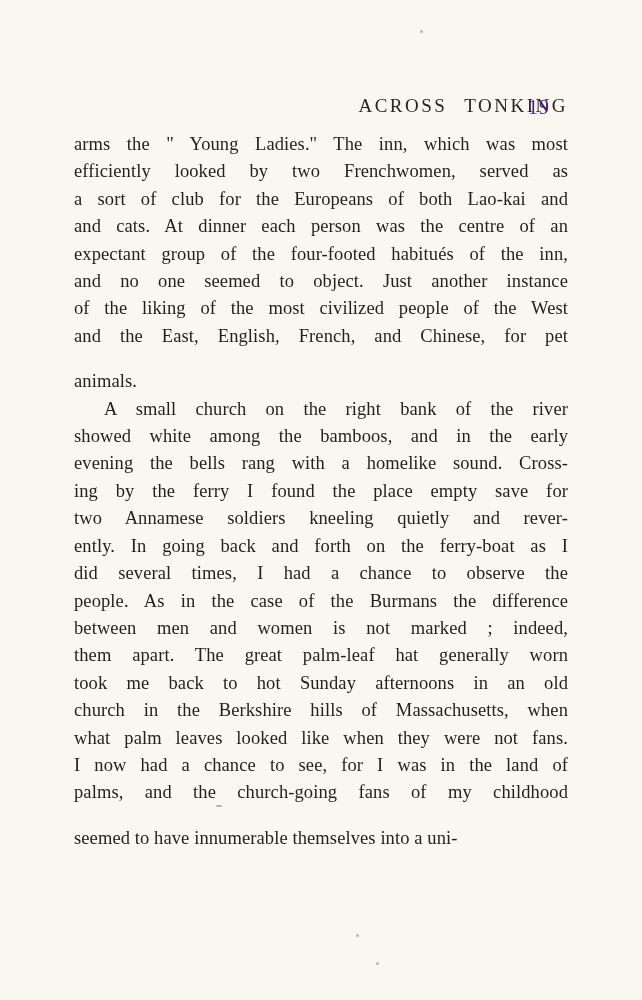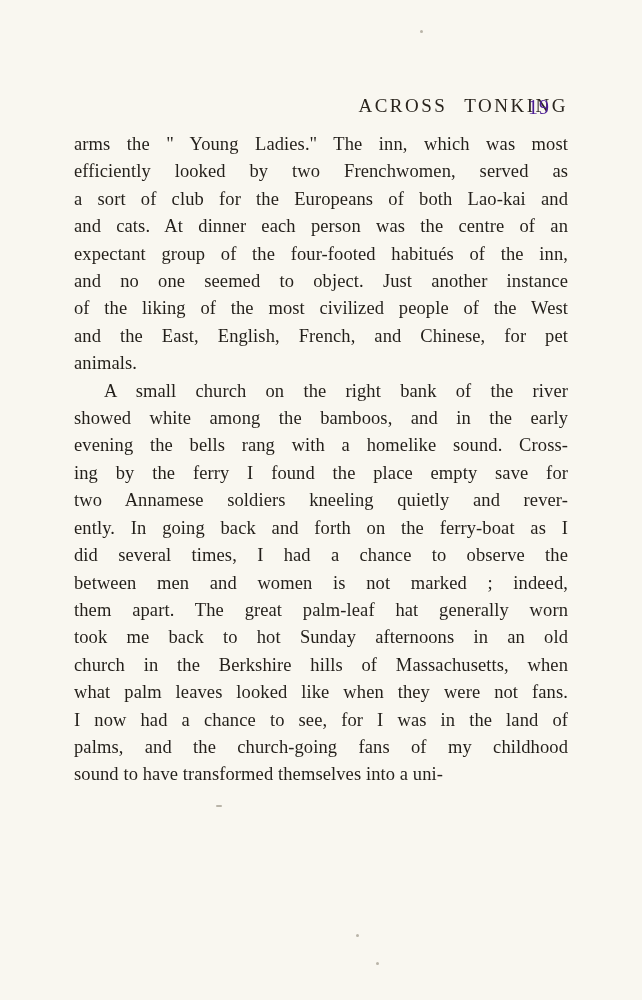--- a/index.html
+++ b/index.html
@@ -55,20 +55,21 @@
   .para { margin: 0; }
   .line {
     text-align: justify;
     text-align-last: justify;
     white-space: nowrap;
     letter-spacing: 0.1px;
   }
   .line.last {
     text-align-last: left;
     white-space: normal;
+    margin-top: 18px;
   }
   .line.indent {
     text-indent: 30px;
   }
   .scan-artifact {
     position: absolute;
     background: #b9b4a8;
     border-radius: 50%;
   }
   .artifact-1 { left: 420px; top: 30px;  width: 3px; height: 3px; }
@@ -99,28 +100,29 @@
         <div class="line last">animals.</div>
       </div>
       <div class="para">
         <div class="line indent">A small church on the right bank of the river</div>
         <div class="line">showed white among the bamboos, and in the early</div>
         <div class="line">evening the bells rang with a homelike sound. Cross-</div>
         <div class="line">ing by the ferry I found the place empty save for</div>
         <div class="line">two Annamese soldiers kneeling quietly and rever-</div>
         <div class="line">ently. In going back and forth on the ferry-boat as I</div>
         <div class="line">did several times, I had a chance to observe the</div>
+        <div class="line">people. As in the case of the Burmans the difference</div>
         <div class="line">between men and women is not marked ; indeed,</div>
         <div class="line">them apart. The great palm-leaf hat generally worn</div>
         <div class="line">took me back to hot Sunday afternoons in an old</div>
         <div class="line">church in the Berkshire hills of Massachusetts, when</div>
         <div class="line">what palm leaves looked like when they were not fans.</div>
         <div class="line">I now had a chance to see, for I was in the land of</div>
         <div class="line">palms, and the church-going fans of my childhood</div>
-        <div class="line last">sound to have transformed themselves into a uni-</div>
+        <div class="line last">seemed to have innumerable themselves into a uni-</div>
       </div>
     </div>
 
   <div class="scan-artifact artifact-1"></div>
   <div class="scan-artifact artifact-2"></div>
   <div class="scan-artifact artifact-3"></div>
   <div class="scan-artifact artifact-4"></div>
 
 </div>
 

